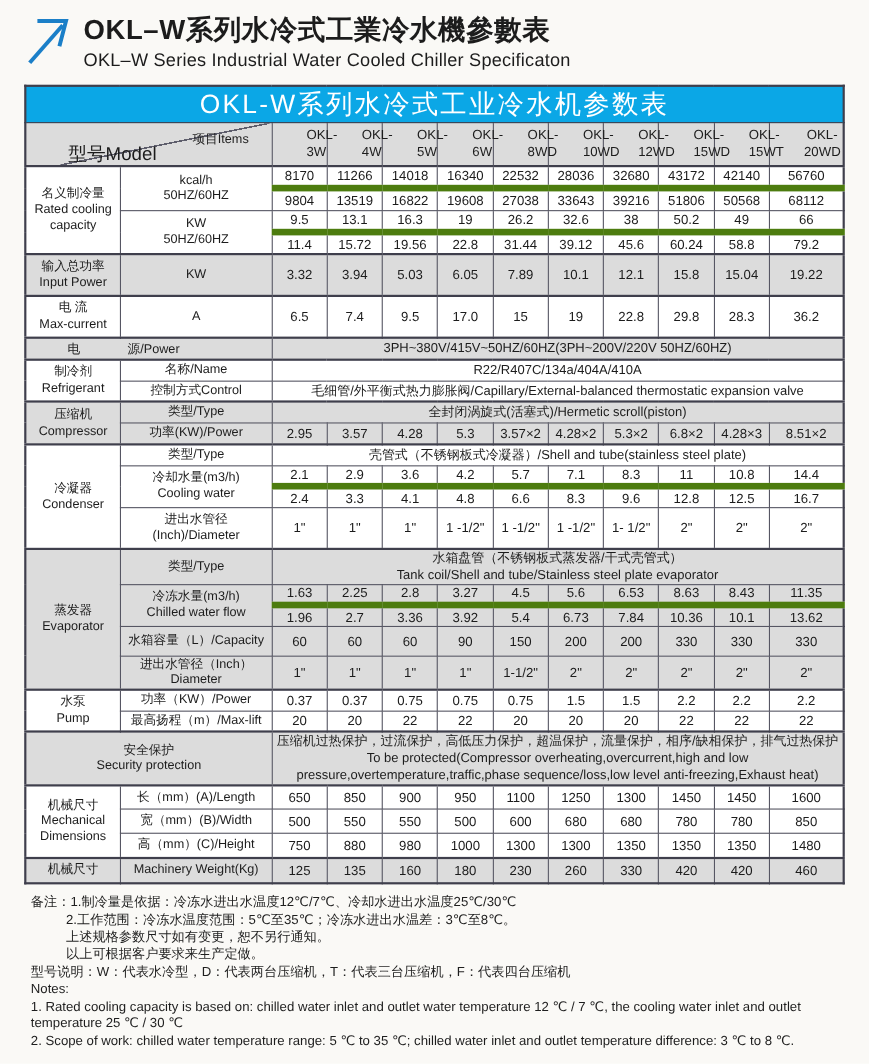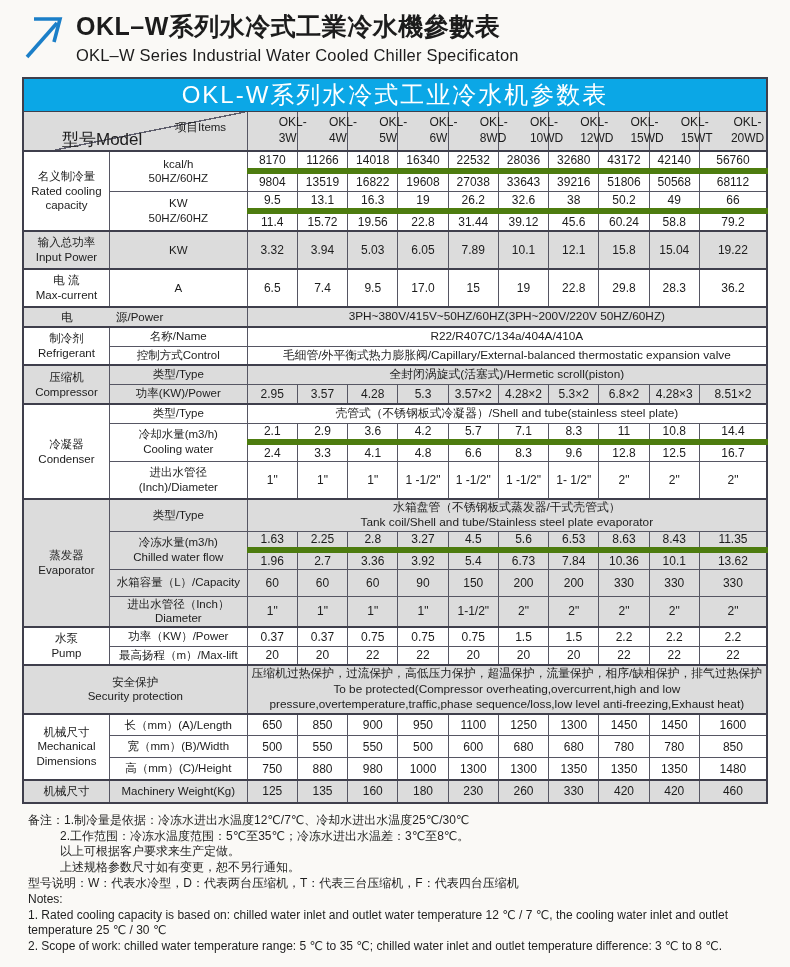--- a/index.html
+++ b/index.html
@@ -446,22 +446,22 @@
           <td class="dc">420</td>
           <td class="dc">420</td>
           <td class="dc">460</td>
         </tr>
     </tbody>
   </table>
 
   <div class="notes">
       <p class="note ind0">备注：1.制冷量是依据：冷冻水进出水温度12℃/7℃、冷却水进出水温度25℃/30℃</p>
       <p class="note ind1">2.工作范围：冷冻水温度范围：5℃至35℃；冷冻水进出水温差：3℃至8℃。</p>
+      <p class="note ind1">上述规格参数尺寸如有变更，恕不另行通知。</p>
       <p class="note ind1">以上可根据客户要求来生产定做。</p>
-      <p class="note ind1">上述规格参数尺寸如有变更，恕不另行通知。</p>
       <p class="note ind0">型号说明：W：代表水冷型，D：代表两台压缩机，T：代表三台压缩机，F：代表四台压缩机</p>
       <p class="note ind0">Notes:</p>
       <p class="note ind0">1. Rated cooling capacity is based on: chilled water inlet and outlet water temperature 12 ℃ / 7 ℃, the cooling water inlet and outlet</p>
       <p class="note ind0">temperature 25 ℃ / 30 ℃</p>
       <p class="note ind0">2. Scope of work: chilled water temperature range: 5 ℃ to 35 ℃; chilled water inlet and outlet temperature difference: 3 ℃ to 8 ℃.</p>
     </div>
 
 </div>
 
 </body></html>

